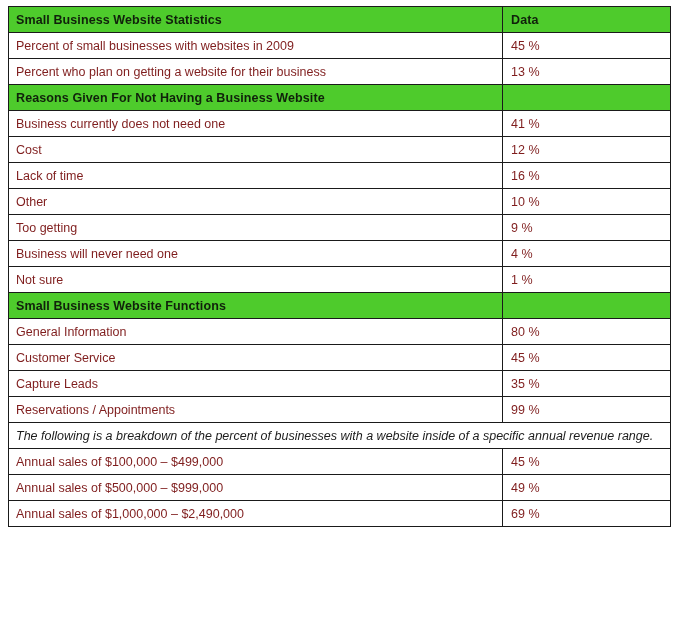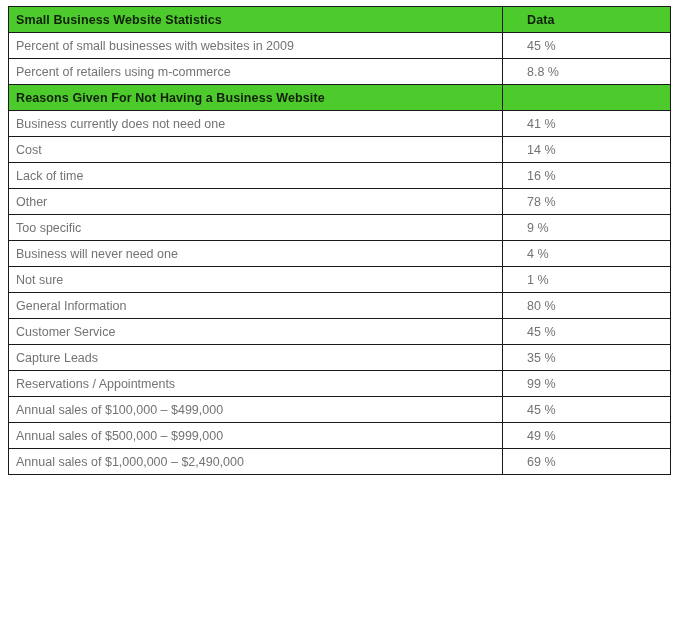--- a/index.html
+++ b/index.html
@@ -51,92 +51,99 @@
     color: #10210b;
     letter-spacing: 0.1px;
   }
   #stats-table tr.note-row td {
     font-style: italic;
     font-size: 12.5px;
     color: #1c1c1c;
     height: 25px;
   }
   #stats-table td.value-cell {
-    padding-left: 24px;
+    padding-left: 8px;
   }
 </style>
-<style>#stats-table tr.section-header td{background:#4ECB2C;color:#10210b;}#stats-table td{border-color:#1a1a1a;color:#737373;}#stats-table tr.section-header td{color:#10210b;}#page{background:#ffffff;}</style></head>
+<style>#stats-table tr.section-header td{background:#4ECB2C;color:#10210b;}#stats-table td{border-color:#1a1a1a;color:#7f1d1d;}#stats-table tr.section-header td{color:#10210b;}#page{background:#ffffff;}</style></head>
 <body>
 
 <div id="page">
   <table id="stats-table">
     <colgroup>
       <col class="col-label">
       <col class="col-value">
     </colgroup>
     <tbody id="table-body">
         <tr class="section-header">
           <td class="label-cell">Small Business Website Statistics</td>
           <td class="value-cell">Data</td>
         </tr>
         <tr>
           <td class="label-cell">Percent of small businesses with websites in 2009</td>
           <td class="value-cell">45 %</td>
         </tr>
         <tr>
-          <td class="label-cell">Percent of retailers using m-commerce</td>
-          <td class="value-cell">8.8 %</td>
+          <td class="label-cell">Percent who plan on getting a website for their business</td>
+          <td class="value-cell">13 %</td>
         </tr>
         <tr class="section-header">
           <td class="label-cell">Reasons Given For Not Having a Business Website</td>
           <td class="value-cell"></td>
         </tr>
         <tr>
           <td class="label-cell">Business currently does not need one</td>
           <td class="value-cell">41 %</td>
         </tr>
         <tr>
           <td class="label-cell">Cost</td>
-          <td class="value-cell">14 %</td>
+          <td class="value-cell">12 %</td>
         </tr>
         <tr>
           <td class="label-cell">Lack of time</td>
           <td class="value-cell">16 %</td>
         </tr>
         <tr>
           <td class="label-cell">Other</td>
-          <td class="value-cell">78 %</td>
+          <td class="value-cell">10 %</td>
         </tr>
         <tr>
-          <td class="label-cell">Too specific</td>
+          <td class="label-cell">Too getting</td>
           <td class="value-cell">9 %</td>
         </tr>
         <tr>
           <td class="label-cell">Business will never need one</td>
           <td class="value-cell">4 %</td>
         </tr>
         <tr>
           <td class="label-cell">Not sure</td>
           <td class="value-cell">1 %</td>
+        </tr>
+        <tr class="section-header">
+          <td class="label-cell">Small Business Website Functions</td>
+          <td class="value-cell"></td>
         </tr>
         <tr>
           <td class="label-cell">General Information</td>
           <td class="value-cell">80 %</td>
         </tr>
         <tr>
           <td class="label-cell">Customer Service</td>
           <td class="value-cell">45 %</td>
         </tr>
         <tr>
           <td class="label-cell">Capture Leads</td>
           <td class="value-cell">35 %</td>
         </tr>
         <tr>
           <td class="label-cell">Reservations / Appointments</td>
           <td class="value-cell">99 %</td>
+        </tr>
+        <tr class="note-row">
+          <td colspan="2">The following is a breakdown of the percent of businesses with a website inside of a specific annual revenue range.</td>
         </tr>
         <tr>
           <td class="label-cell">Annual sales of $100,000 – $499,000</td>
           <td class="value-cell">45 %</td>
         </tr>
         <tr>
           <td class="label-cell">Annual sales of $500,000 – $999,000</td>
           <td class="value-cell">49 %</td>
         </tr>
         <tr>

